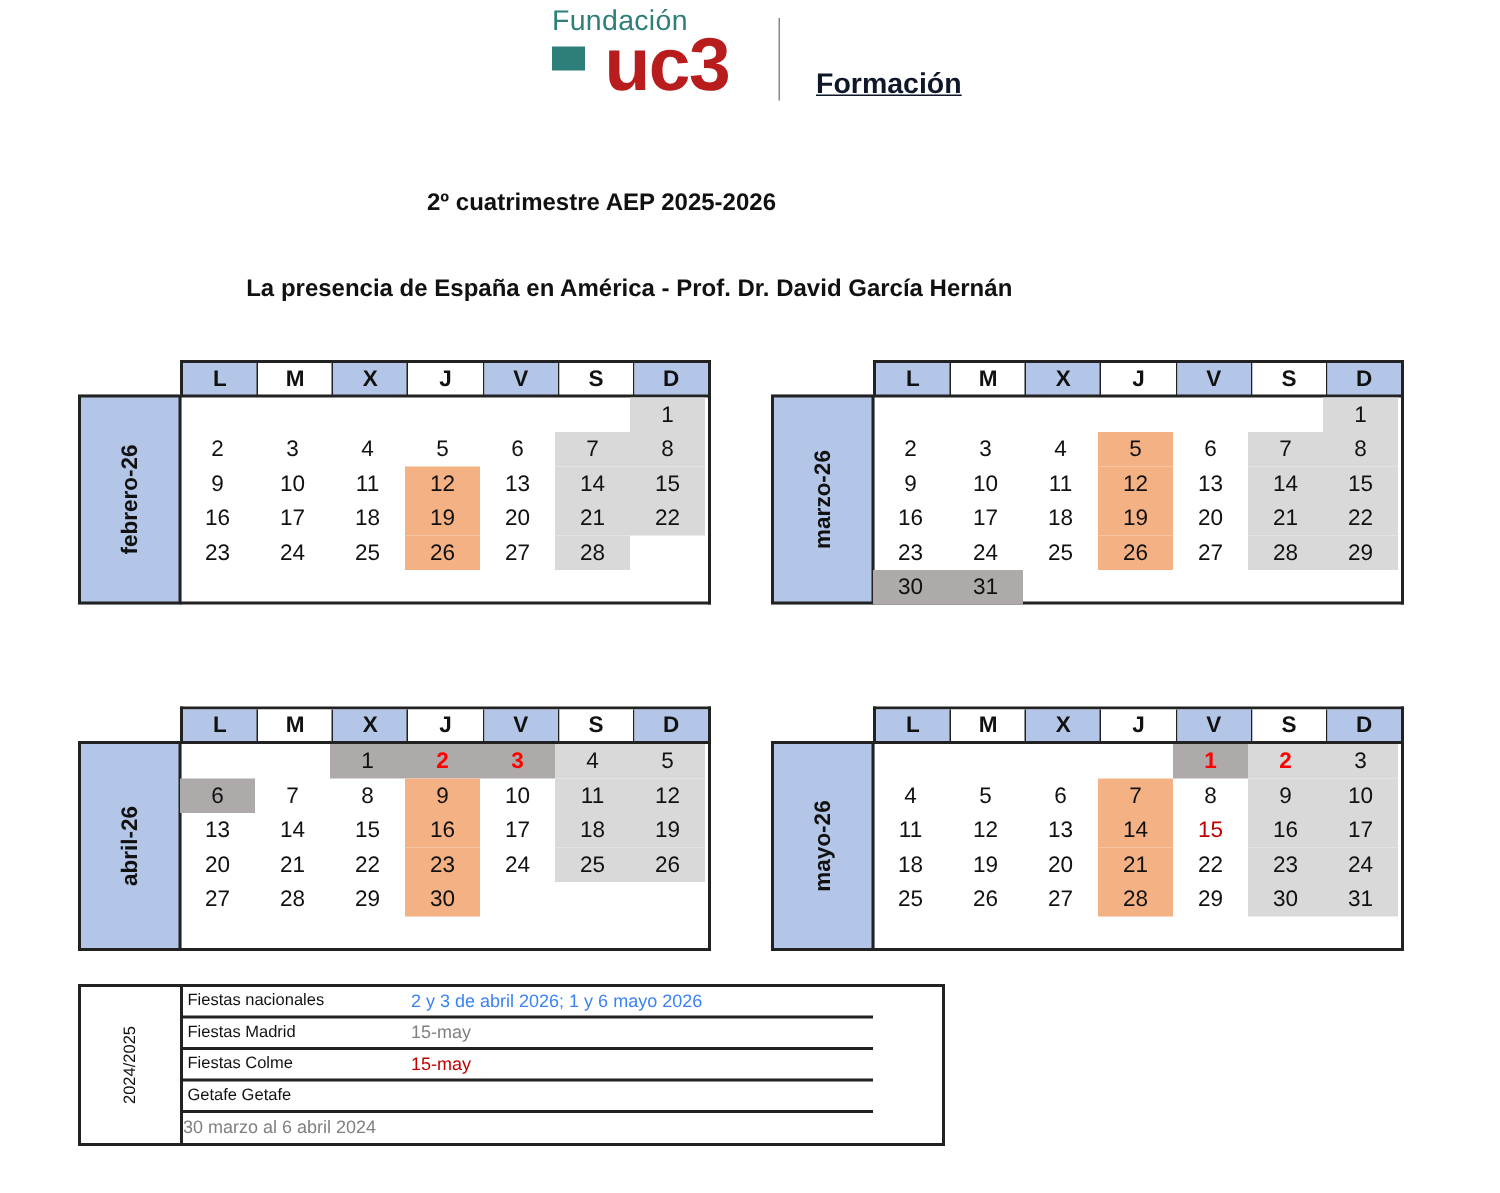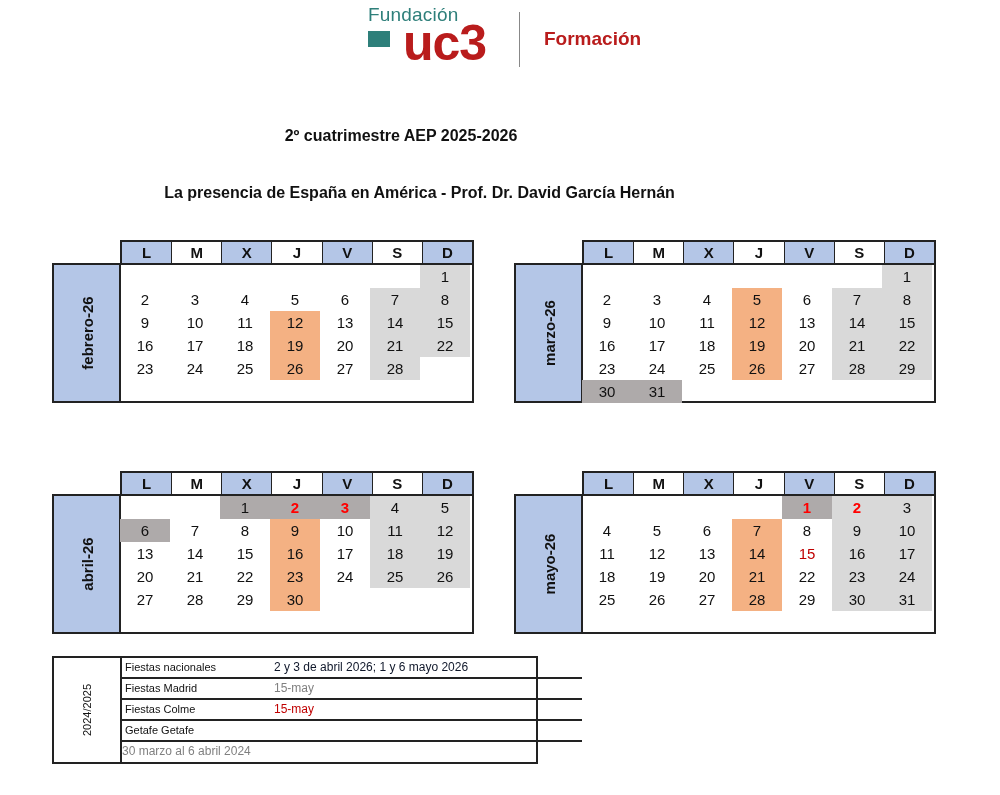--- a/index.html
+++ b/index.html
@@ -3,21 +3,21 @@
 <meta charset="utf-8">
 <style>
   * { box-sizing: border-box; margin: 0; padding: 0; }
   body { width: 1000px; height: 795px; background: #ffffff; position: relative; overflow: hidden;
          font-family: "Liberation Sans", "DejaVu Sans", sans-serif; color: #111; }
   .logo { position: absolute; left: 366px; top: 2px; width: 300px; height: 70px; }
   .logo .fund { position: absolute; left: 2px; top: 2px; font-size: 19px; color: #2e7f7a; letter-spacing: 0.2px; }
   .logo .sq { position: absolute; left: 2px; top: 29px; width: 22px; height: 16px; background: #2e7f7a; }
   .logo .uc3 { position: absolute; left: 37px; top: 14px; font-size: 50px; font-weight: bold; color: #b91c1c; letter-spacing: -1px; line-height: 54px; }
   .logo .sep { position: absolute; left: 153px; top: 10px; width: 1px; height: 55px; background: #888; }
-  .logo .form { position: absolute; left: 178px; top: 26px; font-size: 19px; font-weight: bold; color: #b91c1c; }
+  .logo .form { position: absolute; left: 178px; top: 44px; font-size: 19px; font-weight: bold; color: #0f172a; text-decoration: underline; }
 
   .title1 { position: absolute; left: 0; width: 802px; top: 127px; text-align: center; font-size: 16px; font-weight: bold; }
   .title2 { position: absolute; left: 0; width: 839px; top: 184px; text-align: center; font-size: 16px; font-weight: bold; }
 
   .cal { position: absolute; width: 424px; height: 164px; }
   .cal .hdr { position: absolute; left: 68px; top: 0; width: 354px; height: 24px; display: flex;
               border-top: 2px solid #222; border-left: 2px solid #222; border-right: 2px solid #222; }
   .cal .hdr div { flex: 1; text-align: center; font-weight: bold; font-size: 15px; line-height: 22px; border-right: 1px solid #222; }
   .cal .hdr div:last-child { border-right: none; }
   .cal .hdr .blue { background: #b4c6e7; }
@@ -29,29 +29,29 @@
   .cal .body { position: absolute; left: 68px; top: 23px; width: 354px; height: 140px;
                border-top: 2px solid #222; border-right: 2px solid #222; border-bottom: 2px solid #222; }
   .cal .grid { position: absolute; left: 0; top: 0; display: grid; grid-template-columns: repeat(7, 50px); grid-auto-rows: 23px; }
   .cal .cell { text-align: center; font-size: 15px; line-height: 23px; }
   .cal .cell.we { background: #d9d9d9; }
   .cal .cell.cls { background: #f4b183; }
   .cal .cell.nolec { background: #aeaaaa; }
   .cal .cell.red { color: #ff0000; font-weight: bold; }
   .cal .cell.redlight { color: #c00000; }
 
-  .legend { position: absolute; left: 52px; top: 656px; width: 486px; height: 108px; border: 2px solid #222; }
+  .legend { position: absolute; left: 52px; top: 656px; width: 578px; height: 108px; border: 2px solid #222; }
   .legend .yr { position: absolute; left: 0; top: 0; width: 68px; height: 104px; border-right: 2px solid #222; }
   .legend .yr span { position: absolute; left: 50%; top: 50%; transform: translate(-50%, -50%) rotate(-90deg); font-size: 11px; white-space: nowrap; }
   .legend .rows { position: absolute; left: 68px; top: 0; width: 460px; }
   .legend .row { height: 21px; border-bottom: 2px solid #222; display: flex; font-size: 11px; line-height: 19px; }
   .legend .row:last-child { border-bottom: none; }
   .legend .row .k { width: 152px; padding-left: 3px; }
   .legend .row .v { flex: 1; font-size: 12px; }
-  .legend .v.red { color: #0f172a; }
+  .legend .v.red { color: #3b82f6; }
   .legend .v.darkred { color: #c00000; }
   .legend .v.gray { color: #808080; }
 </style>
 </head>
 <body>
 
 <div class="logo">
   <span class="fund">Fundación</span>
   <span class="sq"></span>
   <span class="uc3">uc3</span>

